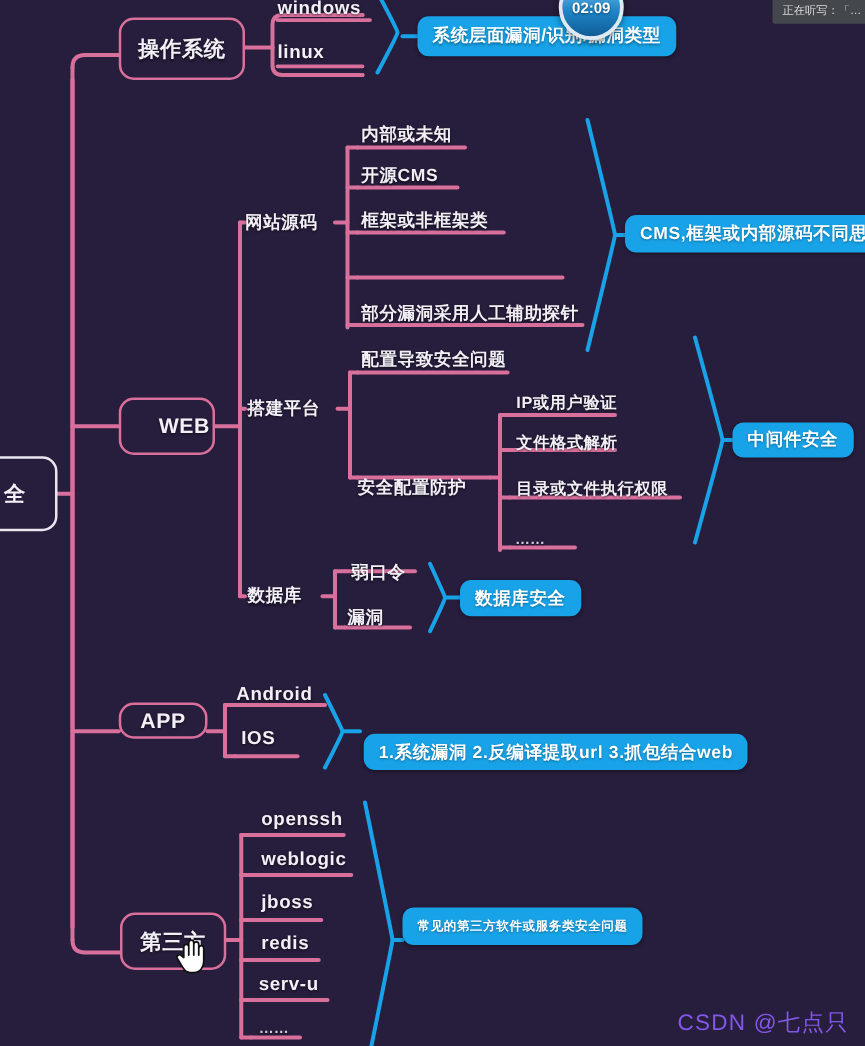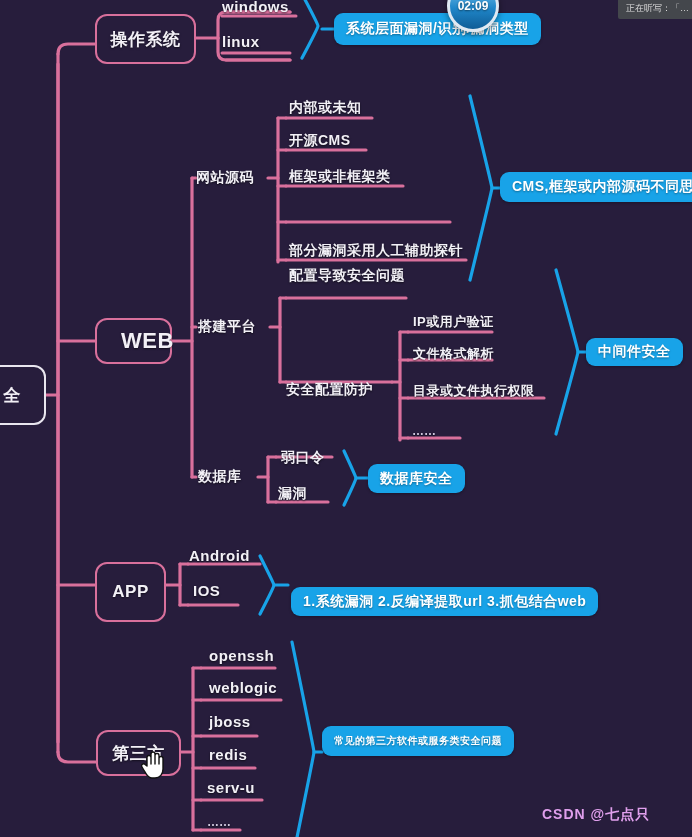--- a/index.html
+++ b/index.html
@@ -69,25 +69,24 @@
     background:#44474c;
     color:#dcdcdc;
     font-size:9px;
     padding:4px 8px;
     border-radius:2px;
     white-space:nowrap;
     overflow:hidden;
   }
   #watermark{
     position:absolute;
-    color:#f0abfc;
-    font-size:14px;
+    color:#8b5cf6;
+    font-size:18px;
     letter-spacing:1px;
     opacity:.92;
-    font-weight:bold;
   }
   #cursor{position:absolute;width:26px;height:30px;}
 </style>
 </head>
 <body style="background: rgb(39, 29, 60);">
 
 <div id="stage">
 
   <svg class="wires" viewBox="0 0 692 837">
     <g fill="none" stroke="#d9709c" stroke-width="3.2" stroke-linecap="round" stroke-linejoin="round">
@@ -210,21 +209,21 @@
   <div class="node plainnode" style="left:222px;top:-4px;height:20px;font-size:15px;">
     <span>windows</span>
   </div>
   <div class="node plainnode" style="left:222px;top:31px;height:20px;font-size:15px;">
     <span>linux</span>
   </div>
   <div class="node bluetag" style="left:334px;top:13px;height:32px;font-size:14px;">
     <span>系统层面漏洞/识别/漏洞类型</span>
   </div>
 
-  <div class="node boxnode" style="left:95px;top:318px;width:77px;height:46px;font-size:22px;padding-left:28px;">
+  <div class="node boxnode" style="left:95px;top:318px;width:77px;height:46px;font-size:17px;padding-left:28px;">
     <span>WEB</span>
   </div>
 
   <div class="node plainnode cn" style="left:196px;top:168px;height:20px;font-size:14px;">
     <span>网站源码</span>
   </div>
   <div class="node plainnode cn" style="left:289px;top:98px;height:20px;font-size:14px;">
     <span>内部或未知</span>
   </div>
   <div class="node plainnode cn" style="left:289px;top:131px;height:20px;font-size:14px;">
@@ -236,21 +235,21 @@
   <div class="node plainnode cn" style="left:289px;top:241px;height:20px;font-size:14px;">
     <span>部分漏洞采用人工辅助探针</span>
   </div>
   <div class="node bluetag" style="left:500px;top:172px;height:30px;font-size:14px;">
     <span>CMS,框架或内部源码不同思路</span>
   </div>
 
   <div class="node plainnode cn" style="left:198px;top:317px;height:20px;font-size:14px;">
     <span>搭建平台</span>
   </div>
-  <div class="node plainnode cn" style="left:289px;top:266px;height:20px;font-size:14px;text-align:right;">
+  <div class="node plainnode cn" style="left:289px;top:278px;height:20px;font-size:14px;text-align:right;">
     <span>配置导致安全问题</span>
   </div>
   <div class="node plainnode cn" style="left:286px;top:380px;height:20px;font-size:14px;">
     <span>安全配置防护</span>
   </div>
   <div class="node plainnode cn" style="left:413px;top:312px;height:20px;font-size:13px;">
     <span>IP或用户验证</span>
   </div>
   <div class="node plainnode cn" style="left:413px;top:344px;height:20px;font-size:13px;">
     <span>文件格式解析</span>
@@ -271,21 +270,21 @@
   <div class="node plainnode cn" style="left:281px;top:448px;height:20px;font-size:14px;">
     <span>弱口令</span>
   </div>
   <div class="node plainnode cn" style="left:278px;top:484px;height:20px;font-size:14px;">
     <span>漏洞</span>
   </div>
   <div class="node bluetag" style="left:368px;top:464px;height:29px;font-size:14px;">
     <span>数据库安全</span>
   </div>
 
-  <div class="node boxnode" style="left:95px;top:562px;width:71px;height:60px;font-size:17px;">
+  <div class="node boxnode" style="left:95px;top:562px;width:71px;height:29px;font-size:17px;">
     <span>APP</span>
   </div>
   <div class="node plainnode" style="left:189px;top:545px;height:20px;font-size:15px;">
     <span>Android</span>
   </div>
   <div class="node plainnode" style="left:193px;top:580px;height:20px;font-size:15px;text-align:right;">
     <span>IOS</span>
   </div>
   <div class="node bluetag" style="left:291px;top:559px;height:29px;font-size:14px;margin-top:28px;">
     <span>1.系统漏洞 2.反编译提取url 3.抓包结合web</span>

